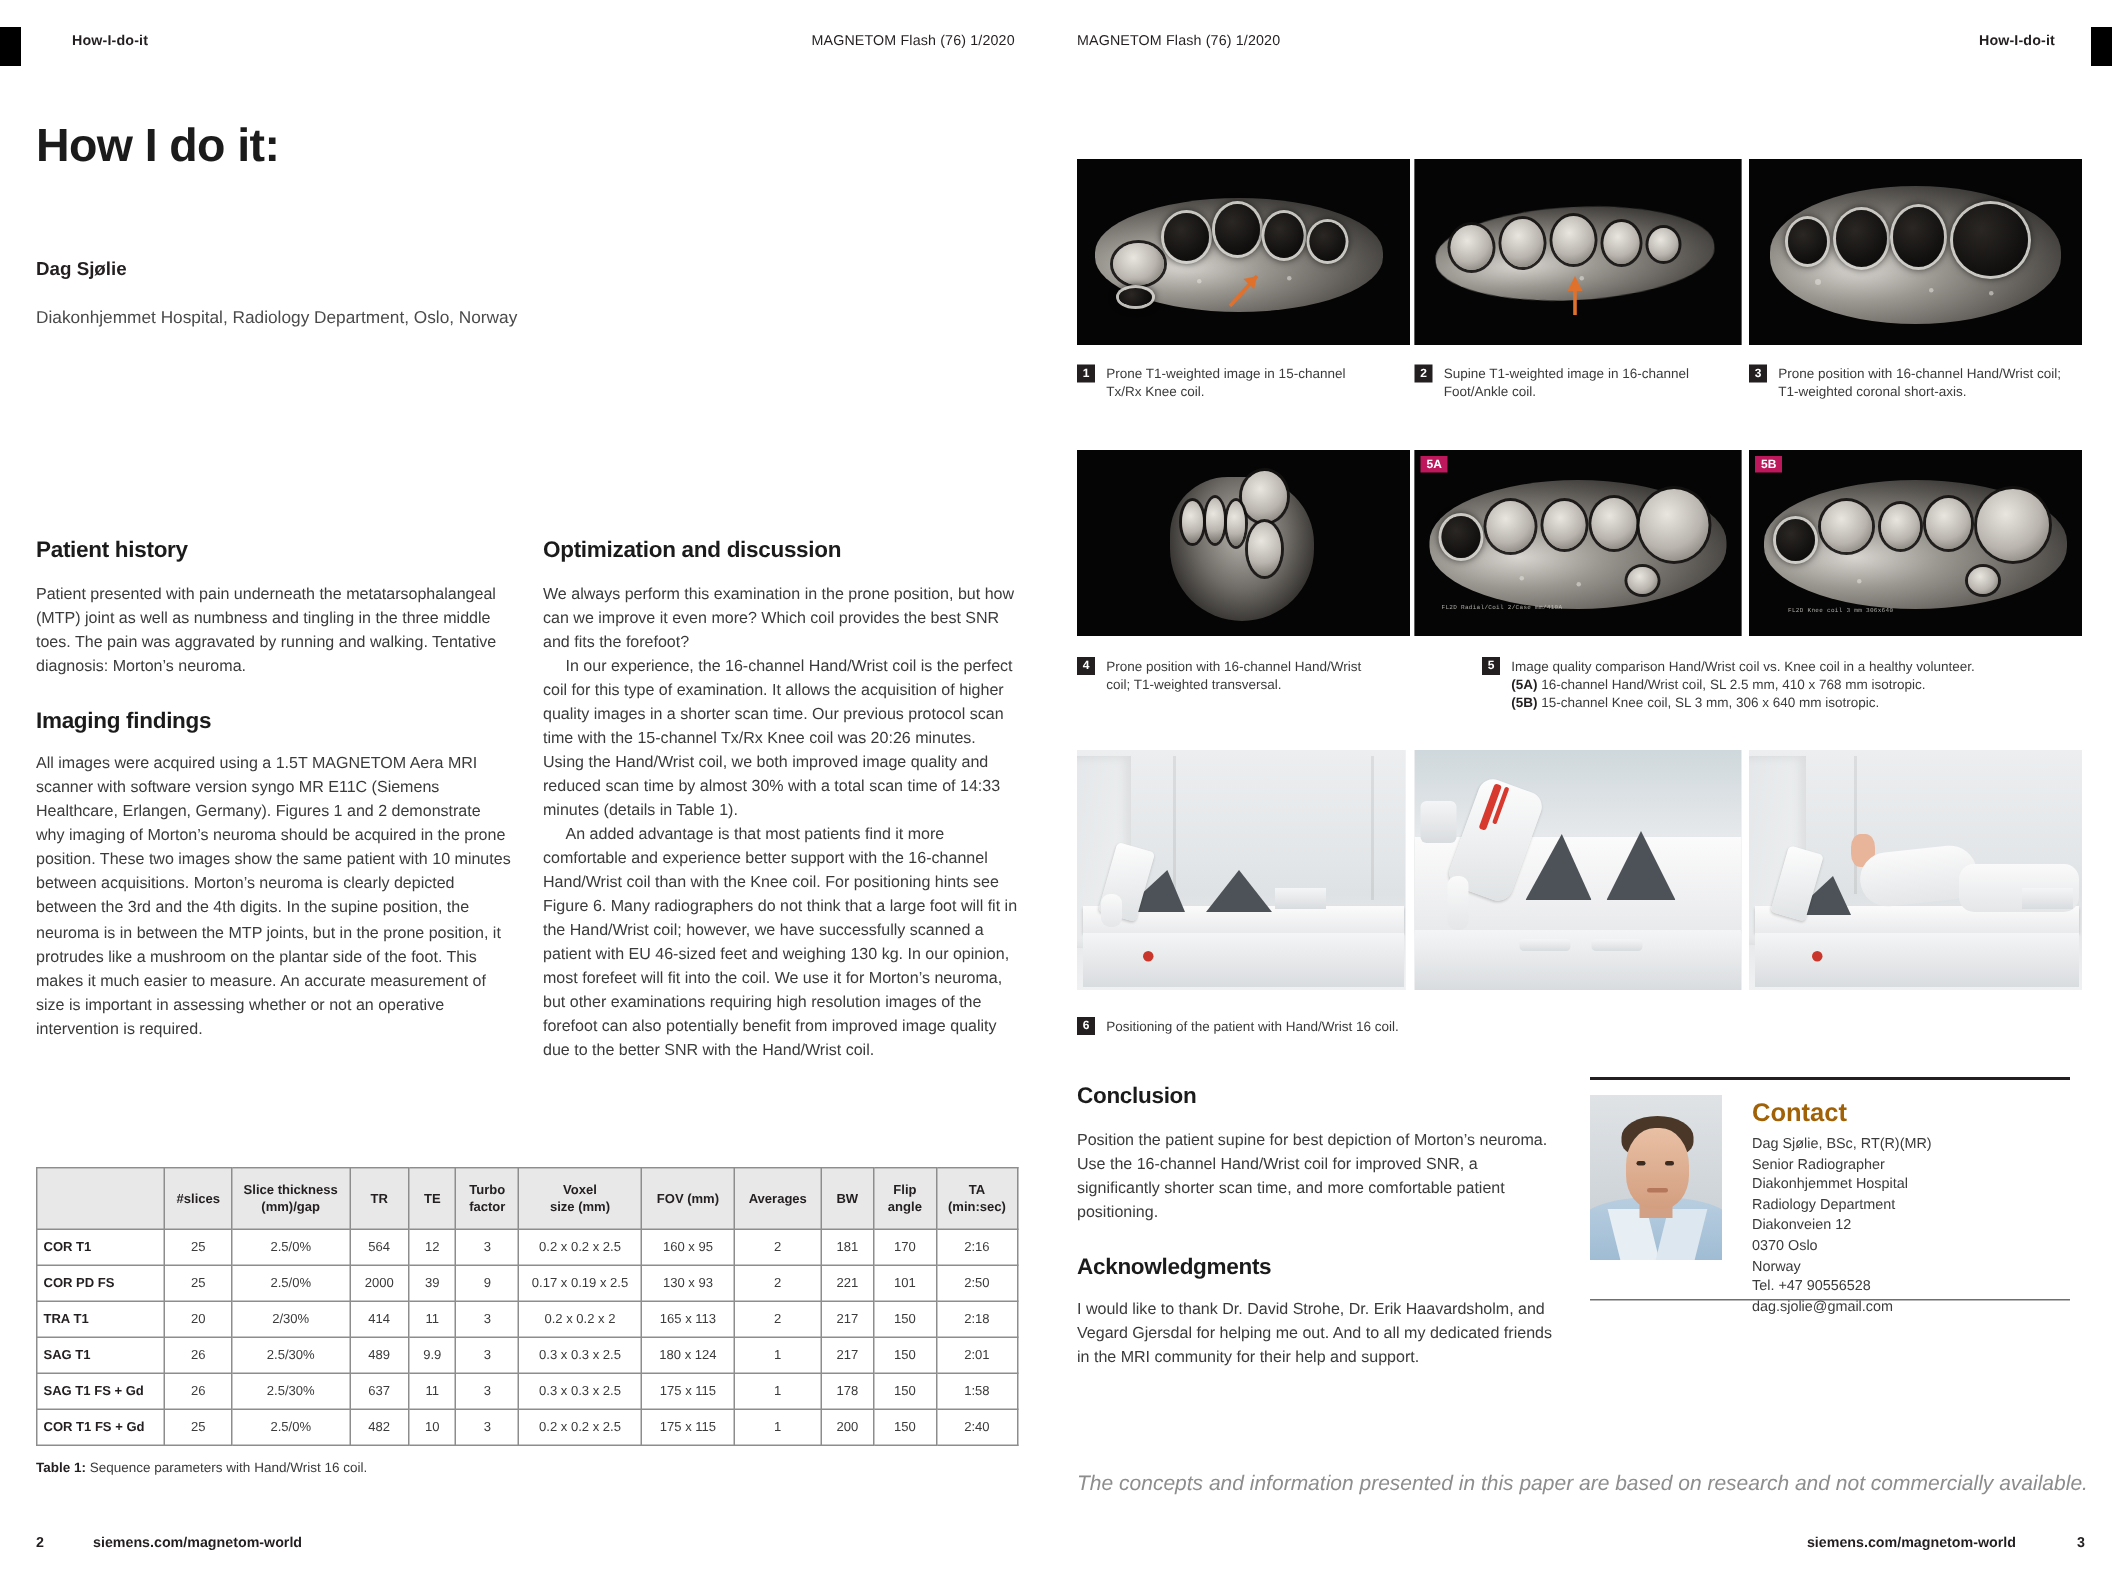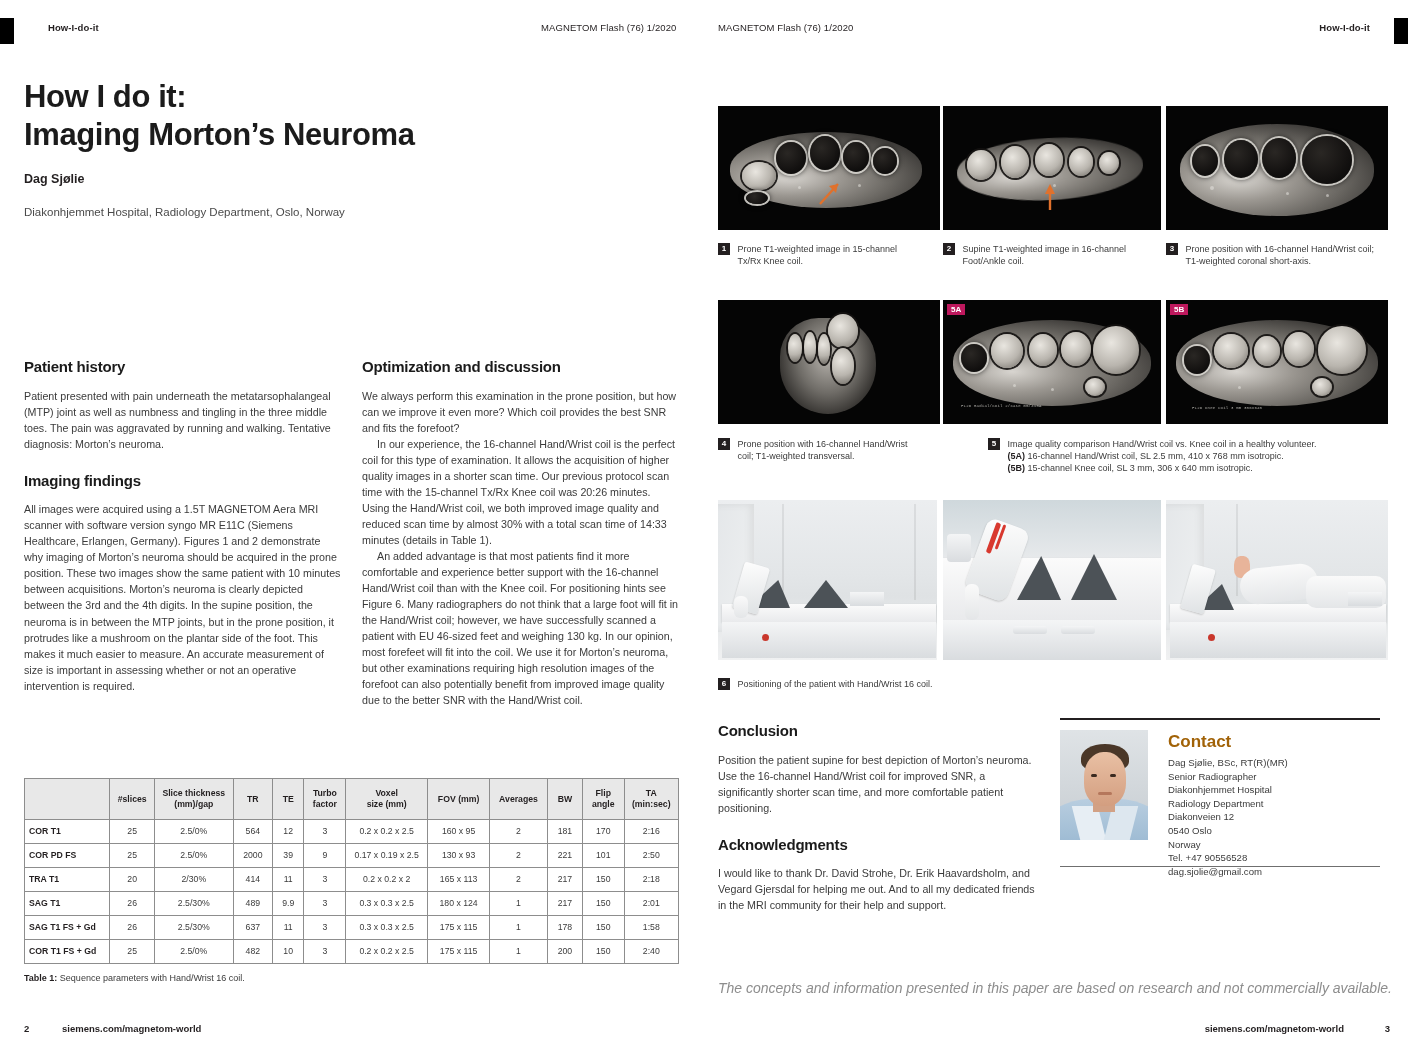--- a/index.html
+++ b/index.html
@@ -174,21 +174,20 @@
 <div class="spread">
 
   <div class="page page-left">
 
     <div class="black-tab" style="left:0;"></div>
     <div class="runhead bold" style="left:24px;">How-I-do-it</div>
     <div class="runhead" style="left:541px;">MAGNETOM Flash (76) 1/2020</div>
 
     <div class="title">
       <div>How I do it:</div>
-      <div>Imaging Morton’s Neuroma</div>
     </div>
 
     <div class="author">Dag Sjølie</div>
     <div class="affil">Diakonhjemmet Hospital, Radiology Department, Oslo, Norway</div>
 
     <div class="col col-1">
       <h2 class="sec">Patient history</h2>
       <p>Patient presented with pain underneath the metatarsophalangeal (MTP) joint as well as numbness and tingling in the three middle toes. The pain was aggravated by running and walking. Tentative diagnosis: Morton’s neuroma.</p>
       <h2 class="sec tight">Imaging findings</h2>
       <p>All images were acquired using a 1.5T MAGNETOM Aera MRI scanner with software version syngo MR E11C (Siemens Healthcare, Erlangen, Germany). Figures 1 and 2 demonstrate why imaging of Morton’s neuroma should be acquired in the prone position. These two images show the same patient with 10 minutes between acquisitions. Morton’s neuroma is clearly depicted between the 3rd and the 4th digits. In the supine position, the neuroma is in between the MTP joints, but in the prone position, it protrudes like a mushroom on the plantar side of the foot. This makes it much easier to measure. An accurate measurement of size is important in assessing whether or not an operative intervention is required.</p>
@@ -520,21 +519,21 @@
     <div class="p-mouth"></div>
   </div>
 
   <div class="contact-title">Contact</div>
   <div class="contact-lines" id="contact-lines">
       <div>Dag Sjølie, BSc, RT(R)(MR)</div>
       <div>Senior Radiographer</div>
       <div>Diakonhjemmet Hospital</div>
       <div>Radiology Department</div>
       <div>Diakonveien 12</div>
-      <div>0540 Oslo</div>
+      <div>0370 Oslo</div>
       <div>Norway</div>
       <div>Tel. +47 90556528</div>
       <div>dag.sjolie@gmail.com</div>
     </div>
 
   <div class="disclaimer">The concepts and information presented in this paper are based on research and not commercially available.</div>
 
 </div>
 
 </body></html>

